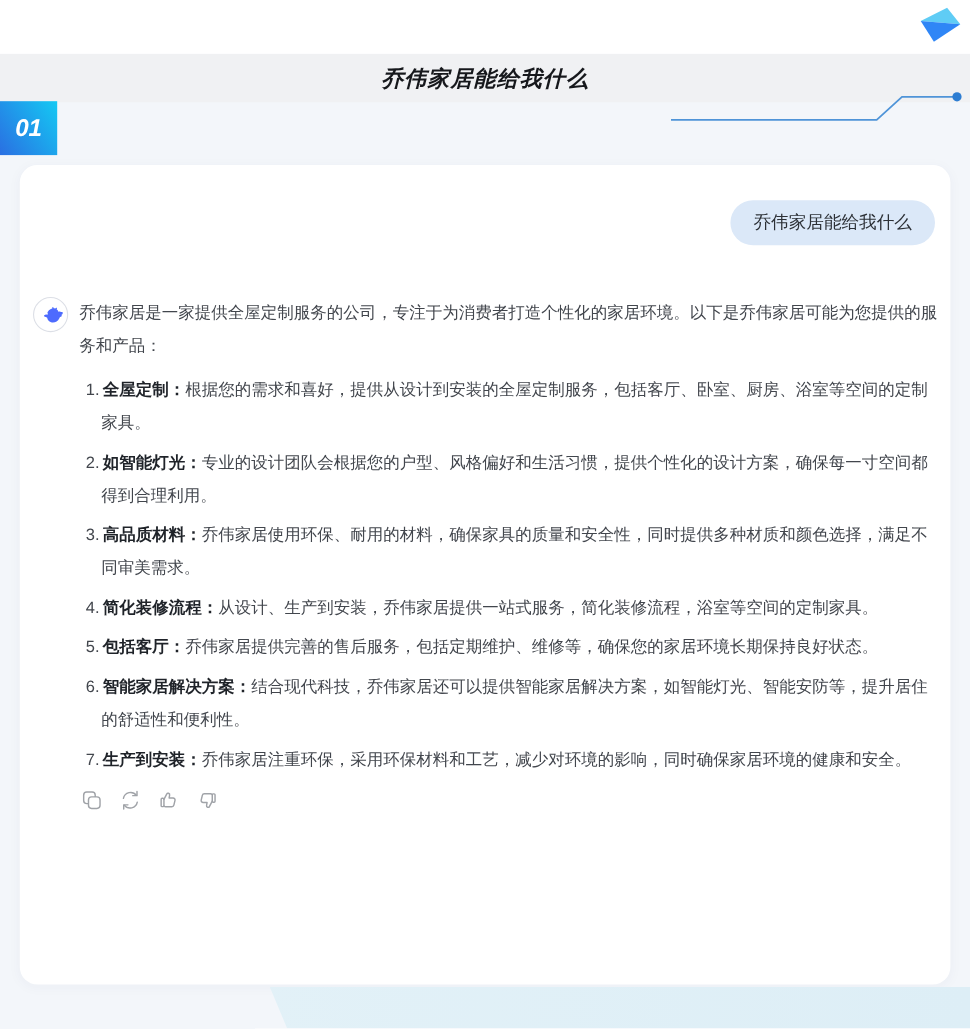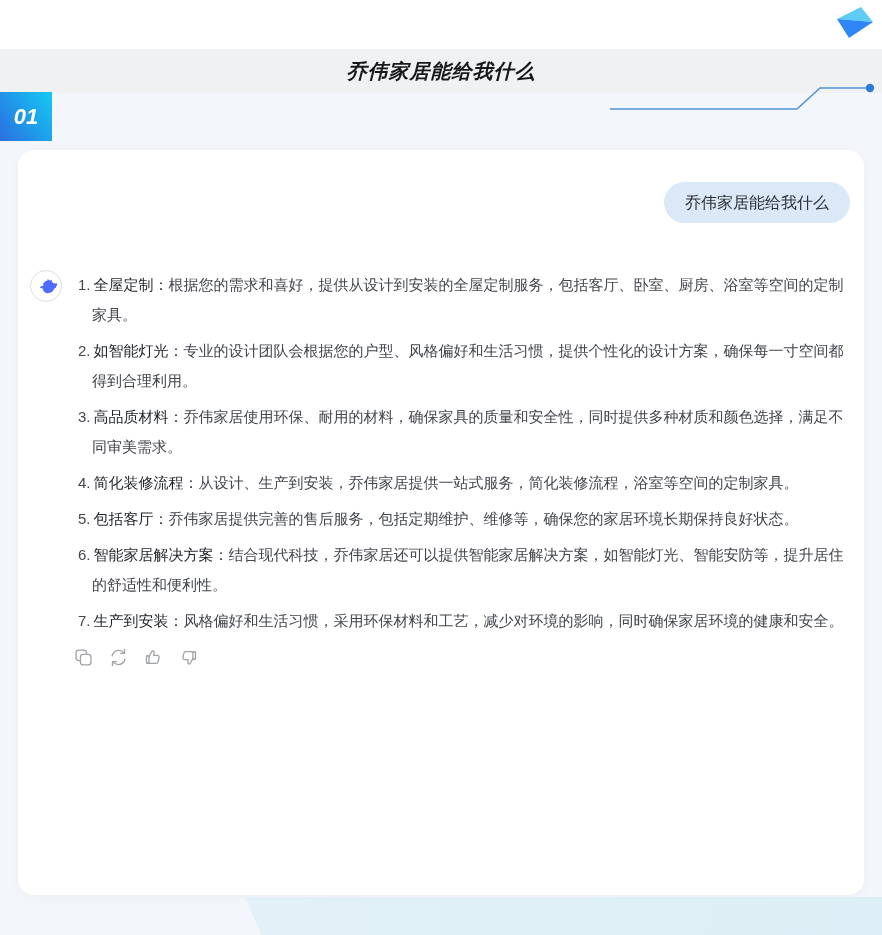--- a/index.html
+++ b/index.html
@@ -54,21 +54,21 @@
   }
   .assistant-avatar {
     flex:0 0 auto; width:32px; height:32px; border-radius:50%;
     background:#ffffff; border:1px solid #dcdfe6;
     display:flex; align-items:center; justify-content:center;
   }
   .assistant-avatar svg { width:21px; height:21px; }
   .answer-content {
     flex:1 1 auto; font-size:15px; line-height:30px; color:#42464d;
   }
-  .answer-content b { color:#1f2329; font-weight:400; }
+  .answer-content b { color:#1f2329; font-weight:700; }
   .intro-par { margin-bottom:10px; }
   ol.service-list { list-style:none; margin-bottom:6px; }
   ol.service-list li { padding-left:20px; text-indent:-14px; margin-bottom:6px; }
   ol.service-list .num { color:#42464d; margin-right:3px; }
   .outro-par { margin-top:4px; }
   .action-bar { margin-top:10px; display:flex; align-items:center; gap:13px; }
   .action-btn {
     width:22px; height:22px; border:none; background:none; padding:0;
     cursor:pointer; display:flex; align-items:center; justify-content:center;
   }
@@ -109,29 +109,30 @@
 
   <div class="answer-row">
     <div class="assistant-avatar">
       <svg viewBox="0 0 24 24">
         <path fill="#4d6bfe" d="M21.9 8.7c-.5-.5-1.4-.5-2-.1-.4-1-1.2-2-2.2-2.7.3-.4.4-.9.3-1.4-.1-.3-.5-.4-.7-.1-.3.4-.8.7-1.3.7-.4-.1-.9-.2-1.3-.2-.1-.5-.4-1-.9-1.3-.3-.2-.6.1-.5.4.1.4 0 .9-.3 1.2-2.5.6-4.5 2.5-5.2 5-.1.4-.4.7-.8.9l-2.1 1.1c-.5.3-.5 1 .1 1.2l2.6 1c.2.1.3.2.3.4.2 2.2 1.8 4.1 4 4.6 3.5.9 7-.8 8.5-3.9l.5-1.1c.1-.2.2-.3.4-.4l1.2-.5c.4-.2.6-.6.5-1l-.2-.9c.9-.1 1.6-.9 1.6-1.8 0-.4-.2-.8-.5-1.1z"></path>
         <circle cx="7.7" cy="10.6" r="0.9" fill="#ffffff"></circle>
       </svg>
     </div>
 
     <div class="answer-content">
+      <p class="intro-par">乔伟家居是一家提供全屋定制服务的公司，专注于为消费者打造个性化的家居环境。以下是乔伟家居可能为您提供的服务和产品：</p>
 
       <ol class="service-list">
         <li><span class="num">1.</span><b>全屋定制：</b><span>根据您的需求和喜好，提供从设计到安装的全屋定制服务，包括客厅、卧室、厨房、浴室等空间的定制家具。</span></li>
         <li><span class="num">2.</span><b>如智能灯光：</b><span>专业的设计团队会根据您的户型、风格偏好和生活习惯，提供个性化的设计方案，确保每一寸空间都得到合理利用。</span></li>
         <li><span class="num">3.</span><b>高品质材料：</b><span>乔伟家居使用环保、耐用的材料，确保家具的质量和安全性，同时提供多种材质和颜色选择，满足不同审美需求。</span></li>
         <li><span class="num">4.</span><b>简化装修流程：</b><span>从设计、生产到安装，乔伟家居提供一站式服务，简化装修流程，浴室等空间的定制家具。</span></li>
         <li><span class="num">5.</span><b>包括客厅：</b><span>乔伟家居提供完善的售后服务，包括定期维护、维修等，确保您的家居环境长期保持良好状态。</span></li>
         <li><span class="num">6.</span><b>智能家居解决方案：</b><span>结合现代科技，乔伟家居还可以提供智能家居解决方案，如智能灯光、智能安防等，提升居住的舒适性和便利性。</span></li>
-        <li><span class="num">7.</span><b>生产到安装：</b><span>风格偏好和生活习惯，采用环保材料和工艺，减少对环境的影响，同时确保家居环境的健康和安全。</span></li>
+        <li><span class="num">7.</span><b>生产到安装：</b><span>乔伟家居注重环保，采用环保材料和工艺，减少对环境的影响，同时确保家居环境的健康和安全。</span></li>
       </ol>
 
 
       <div class="action-bar">
         <button class="action-btn" title="">
           <svg viewBox="0 0 24 24">
             <rect x="3.5" y="3.5" width="12" height="12" rx="3.2"></rect>
             <rect x="8.5" y="8.5" width="12" height="12" rx="3.2" fill="#ffffff"></rect>
           </svg>
         </button>

